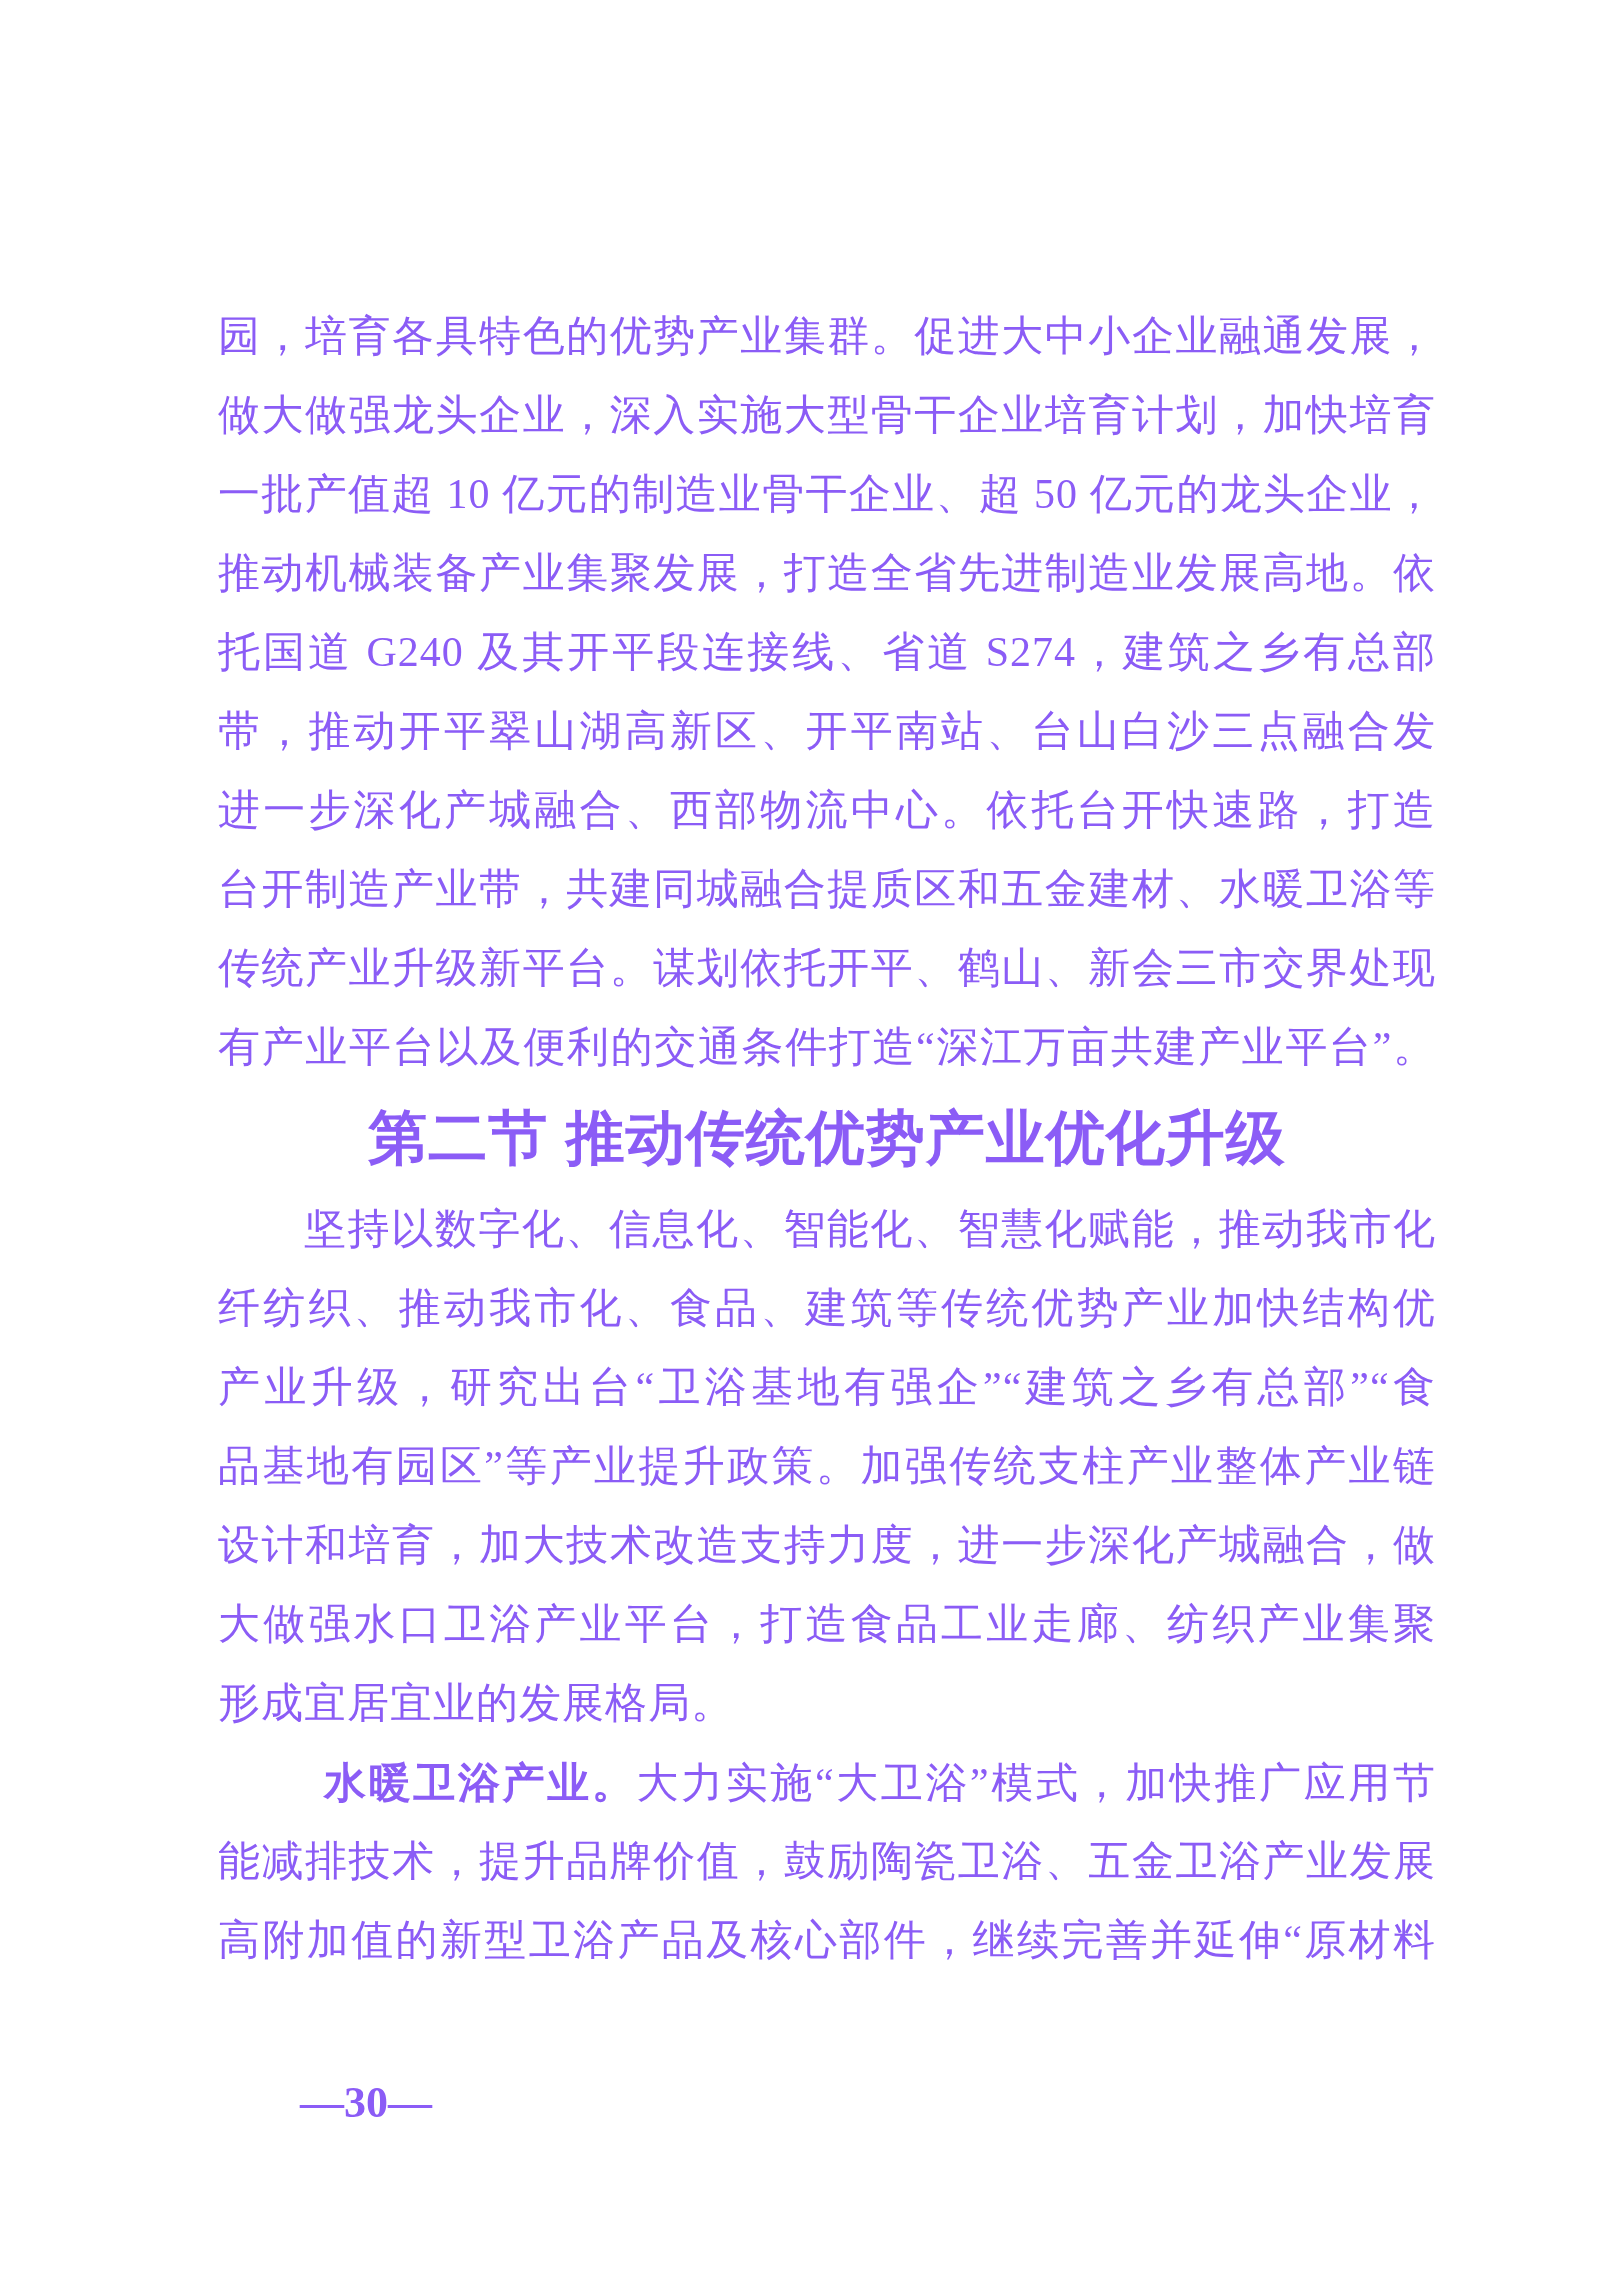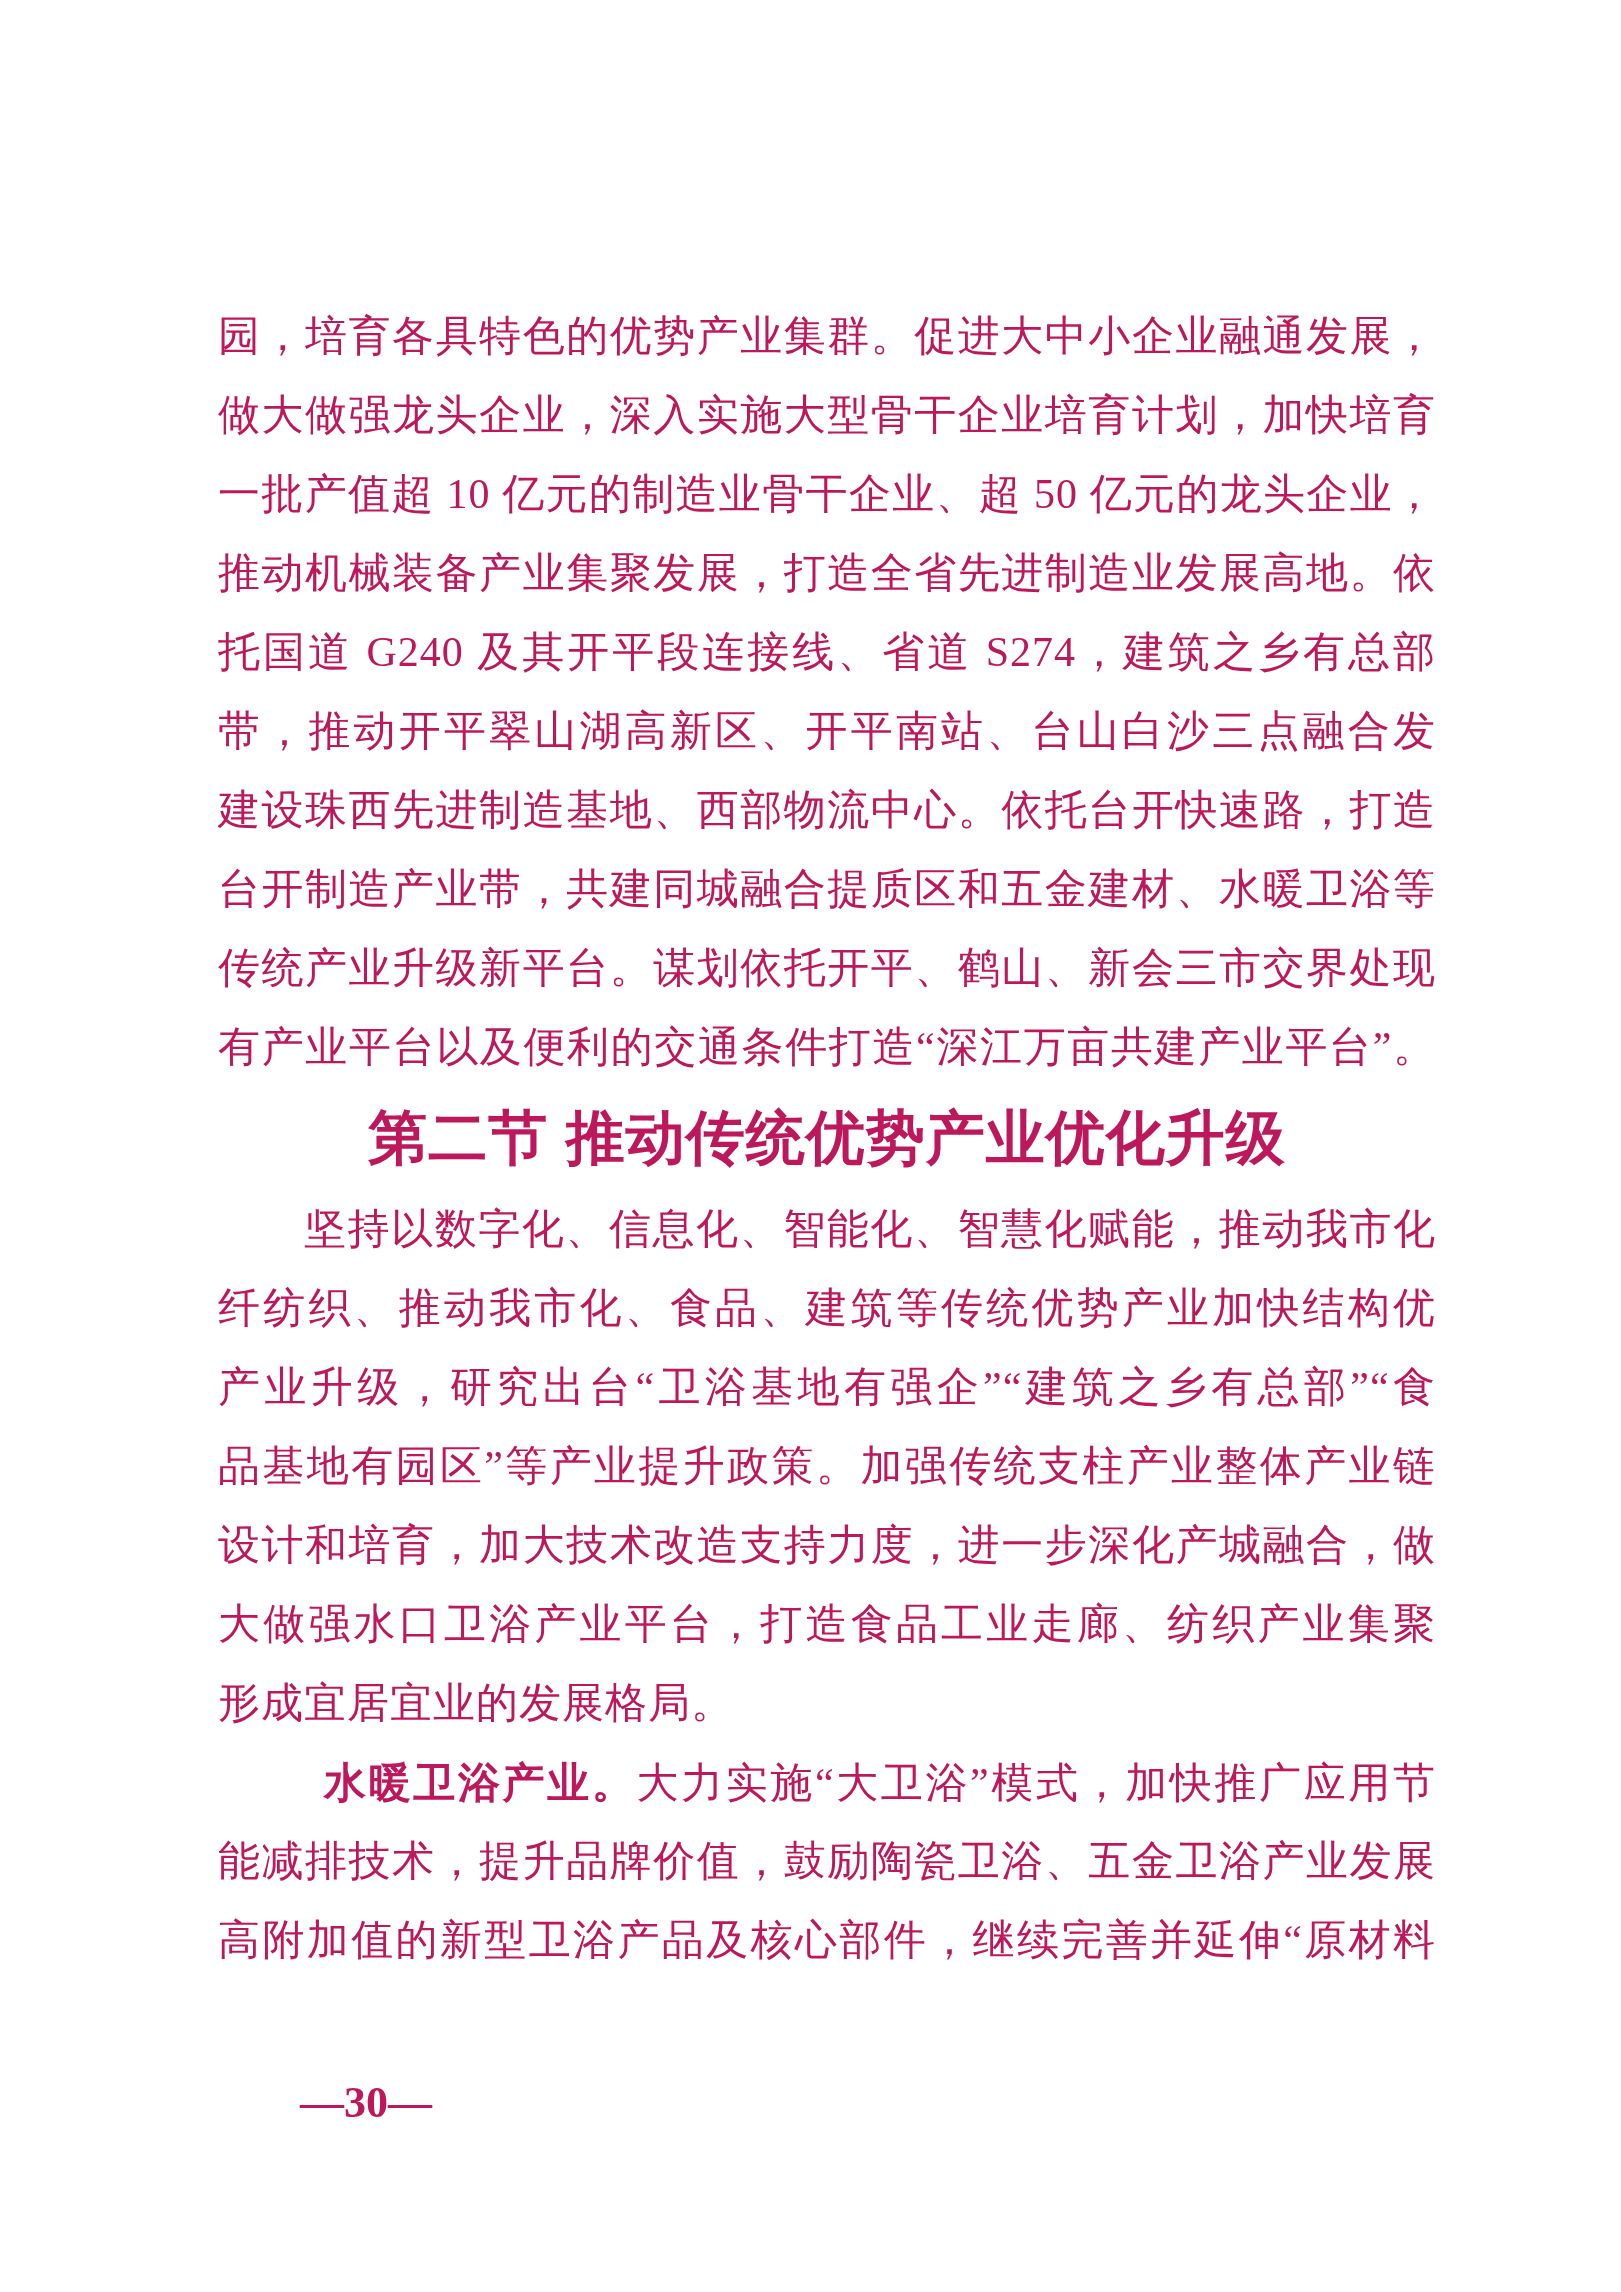--- a/index.html
+++ b/index.html
@@ -1,21 +1,21 @@
 <!DOCTYPE html>
 <html><head>
 <meta charset="utf-8">
 <style>
   html, body { margin: 0; padding: 0; background: #e8e8e8; }
   .page {
     position: relative;
     width: 1621px;
     height: 2293px;
     background: #ffffff;
-    color: #be185d;
+    color: #8b5cf6;
     font-family: "Liberation Serif", "DejaVu Serif", serif;
     overflow: hidden;
   }
   .text-block {
     position: absolute;
     left: 218px;
     top: 297px;
     width: 1218px;
     font-size: 42px;
     line-height: 79px;
@@ -65,21 +65,21 @@
 
   <div class="text-block">
 
     <div class="para">
       <div class="line">园，培育各具特色的优势产业集群。促进大中小企业融通发展，</div>
       <div class="line">做大做强龙头企业，深入实施大型骨干企业培育计划，加快培育</div>
       <div class="line">一批产值超 10 亿元的制造业骨干企业、超 50 亿元的龙头企业，</div>
       <div class="line">推动机械装备产业集聚发展，打造全省先进制造业发展高地。依</div>
       <div class="line">托国道 G240 及其开平段连接线、省道 S274，建筑之乡有总部</div>
       <div class="line">带，推动开平翠山湖高新区、开平南站、台山白沙三点融合发展，</div>
-      <div class="line">建设珠西先进制造基地、西部物流中心。依托台开快速路，打造</div>
+      <div class="line">进一步深化产城融合、西部物流中心。依托台开快速路，打造</div>
       <div class="line">台开制造产业带，共建同城融合提质区和五金建材、水暖卫浴等</div>
       <div class="line">传统产业升级新平台。谋划依托开平、鹤山、新会三市交界处现</div>
       <div class="line">有产业平台以及便利的交通条件打造“深江万亩共建产业平台”。</div>
     </div>
 
     <div class="heading">第二节 推动传统优势产业优化升级</div>
 
     <div class="para">
       <div class="line indent">坚持以数字化、信息化、智能化、智慧化赋能，推动我市化</div>
       <div class="line">纤纺织、推动我市化、食品、建筑等传统优势产业加快结构优化、</div>

